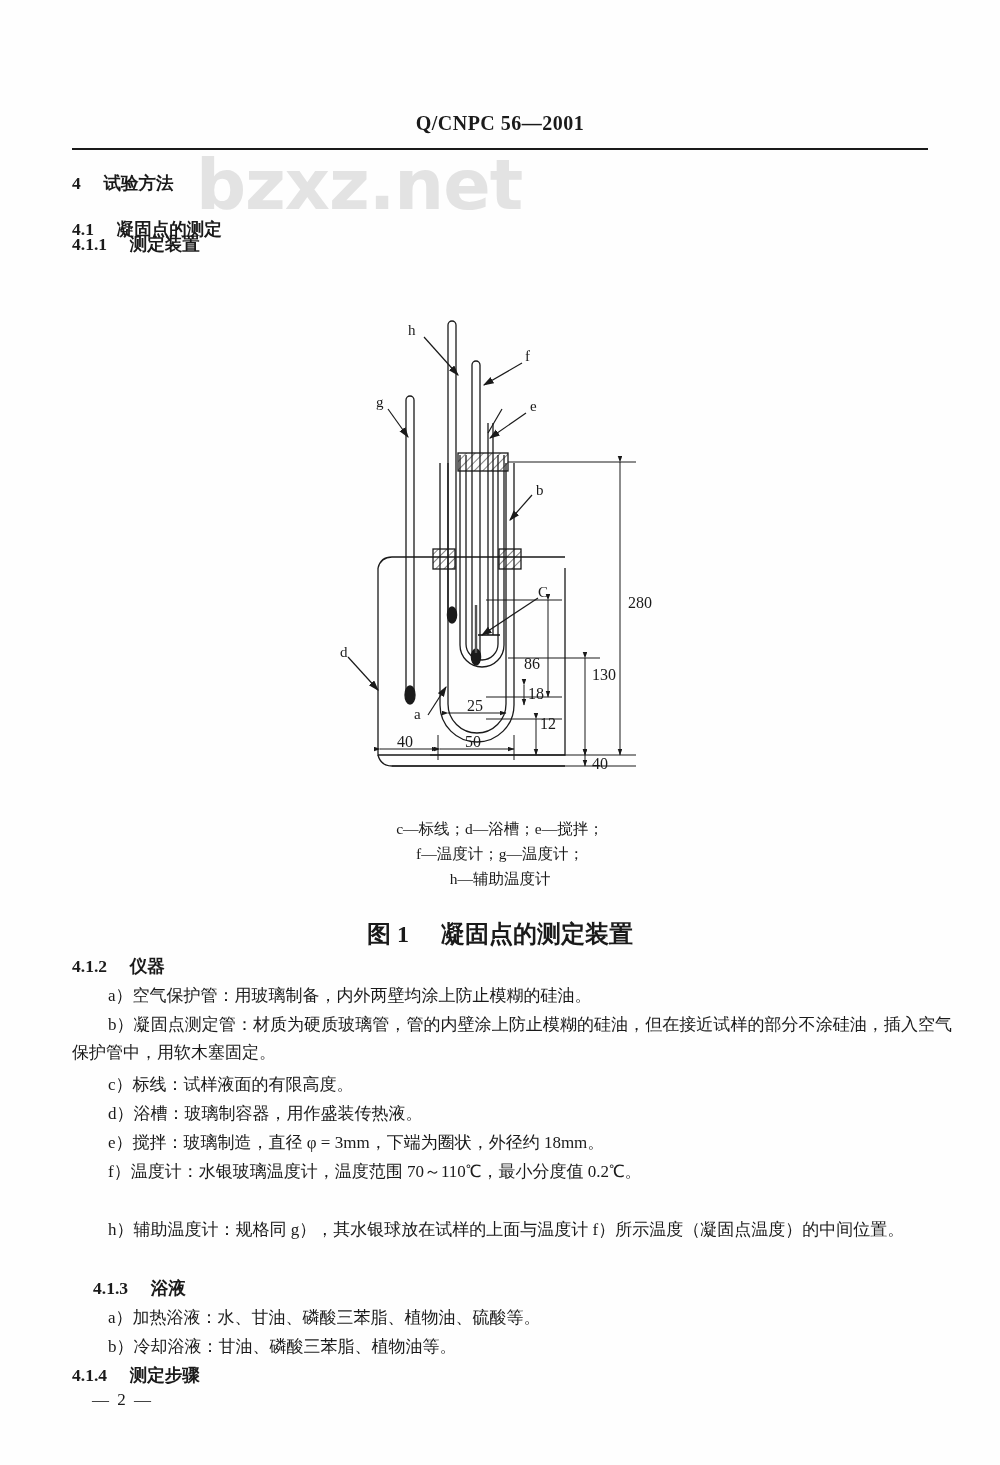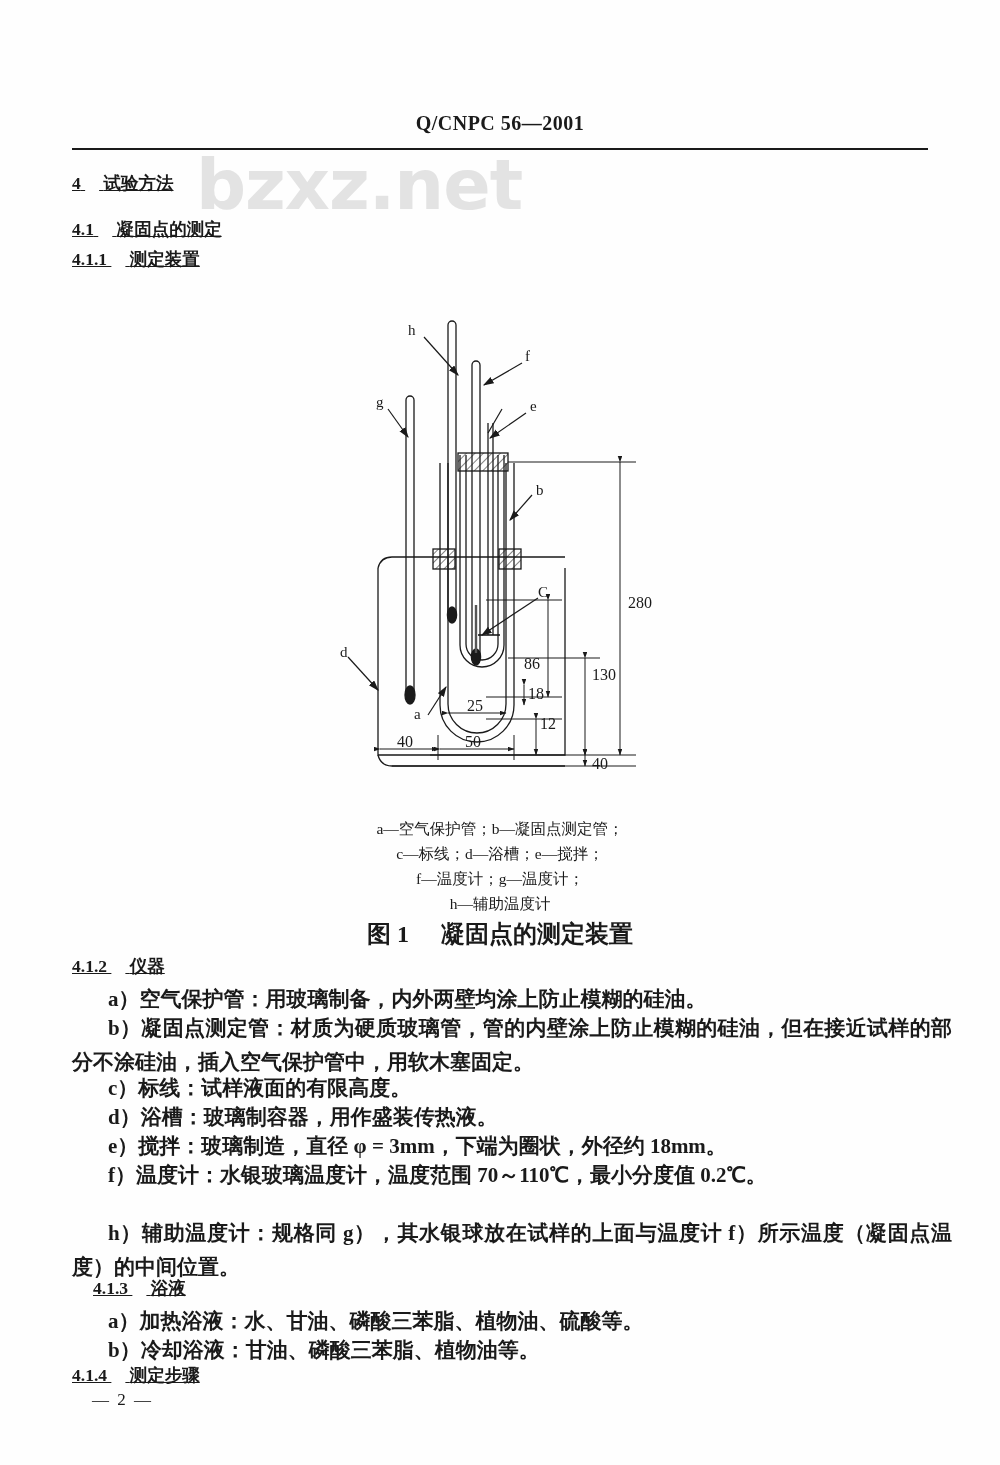--- a/index.html
+++ b/index.html
@@ -29,24 +29,24 @@
     font-family:"Liberation Serif", serif;
     font-weight:bold; font-size:20px;
     letter-spacing:.5px; z-index:2;
   }
   .hdr-rule{
     position:absolute; left:72px; right:72px; top:148px;
     border-top:2px solid #1a1a1a; z-index:2;
   }
 
   
-  .txt{ position:absolute; z-index:2; font-size:17.5px; line-height:1.5;text-decoration:underline; }
+  .txt{ position:absolute; z-index:2; font-size:17.5px; line-height:1.5; }
   .b{ font-weight:bold; }
-  .blk{ position:absolute; z-index:2; font-size:21px; line-height:1.62;
-        text-align:justify;font-weight:bold; }
+  .blk{ position:absolute; z-index:2; font-size:17px; line-height:1.62;
+        text-align:justify; }
 
   
   .fig{ position:absolute; left:300px; top:305px; width:420px; height:490px; z-index:2; }
   .fig svg{ display:block; }
   .legend{
     position:absolute; left:0; right:0; z-index:2;
     text-align:center; font-size:15.5px; line-height:1.62;
   }
   .figcap{
     position:absolute; left:0; right:0; z-index:2;
@@ -72,21 +72,21 @@
     <span style="display:inline-block;width:14px"></span>
     <span>试验方法</span>
   </div>
 
   <div class="txt b" style="left:72px; top:216px;">
     <span>4.1</span>
     <span style="display:inline-block;width:14px"></span>
     <span>凝固点的测定</span>
   </div>
 
-  <div class="txt b" style="left:72px; top:246px;">
+  <div class="txt b" style="left:72px; top:231px;">
     <span>4.1.1</span>
     <span style="display:inline-block;width:14px"></span>
     <span>测定装置</span>
   </div>
 
 
   <div class="fig">
     <svg width="420" height="490" viewBox="0 0 420 490" xmlns="http://www.w3.org/2000/svg" stroke="#1a1a1a" fill="none" stroke-width="1.3" font-family="Liberation Serif, serif" font-size="15">
 
       <defs>
@@ -222,21 +222,20 @@
         <text x="240" y="424">12</text>
         <text x="167" y="406">25</text>
         <text x="165" y="442">50</text>
         <text x="97" y="442">40</text>
         <text x="292" y="464">40</text>
       </g>
     </svg>
   </div>
 
   <div class="legend" style="top:816px;">
-    <div>a—空气保护管；b—凝固点测定管；</div>
     <div>c—标线；d—浴槽；e—搅拌；</div>
     <div>f—温度计；g—温度计；</div>
     <div>h—辅助温度计</div>
   </div>
 
   <div class="figcap" style="top:918px;">
     <span>图 1</span>
     <span style="display:inline-block;width:20px"></span>
     <span>凝固点的测定装置</span>
   </div>

